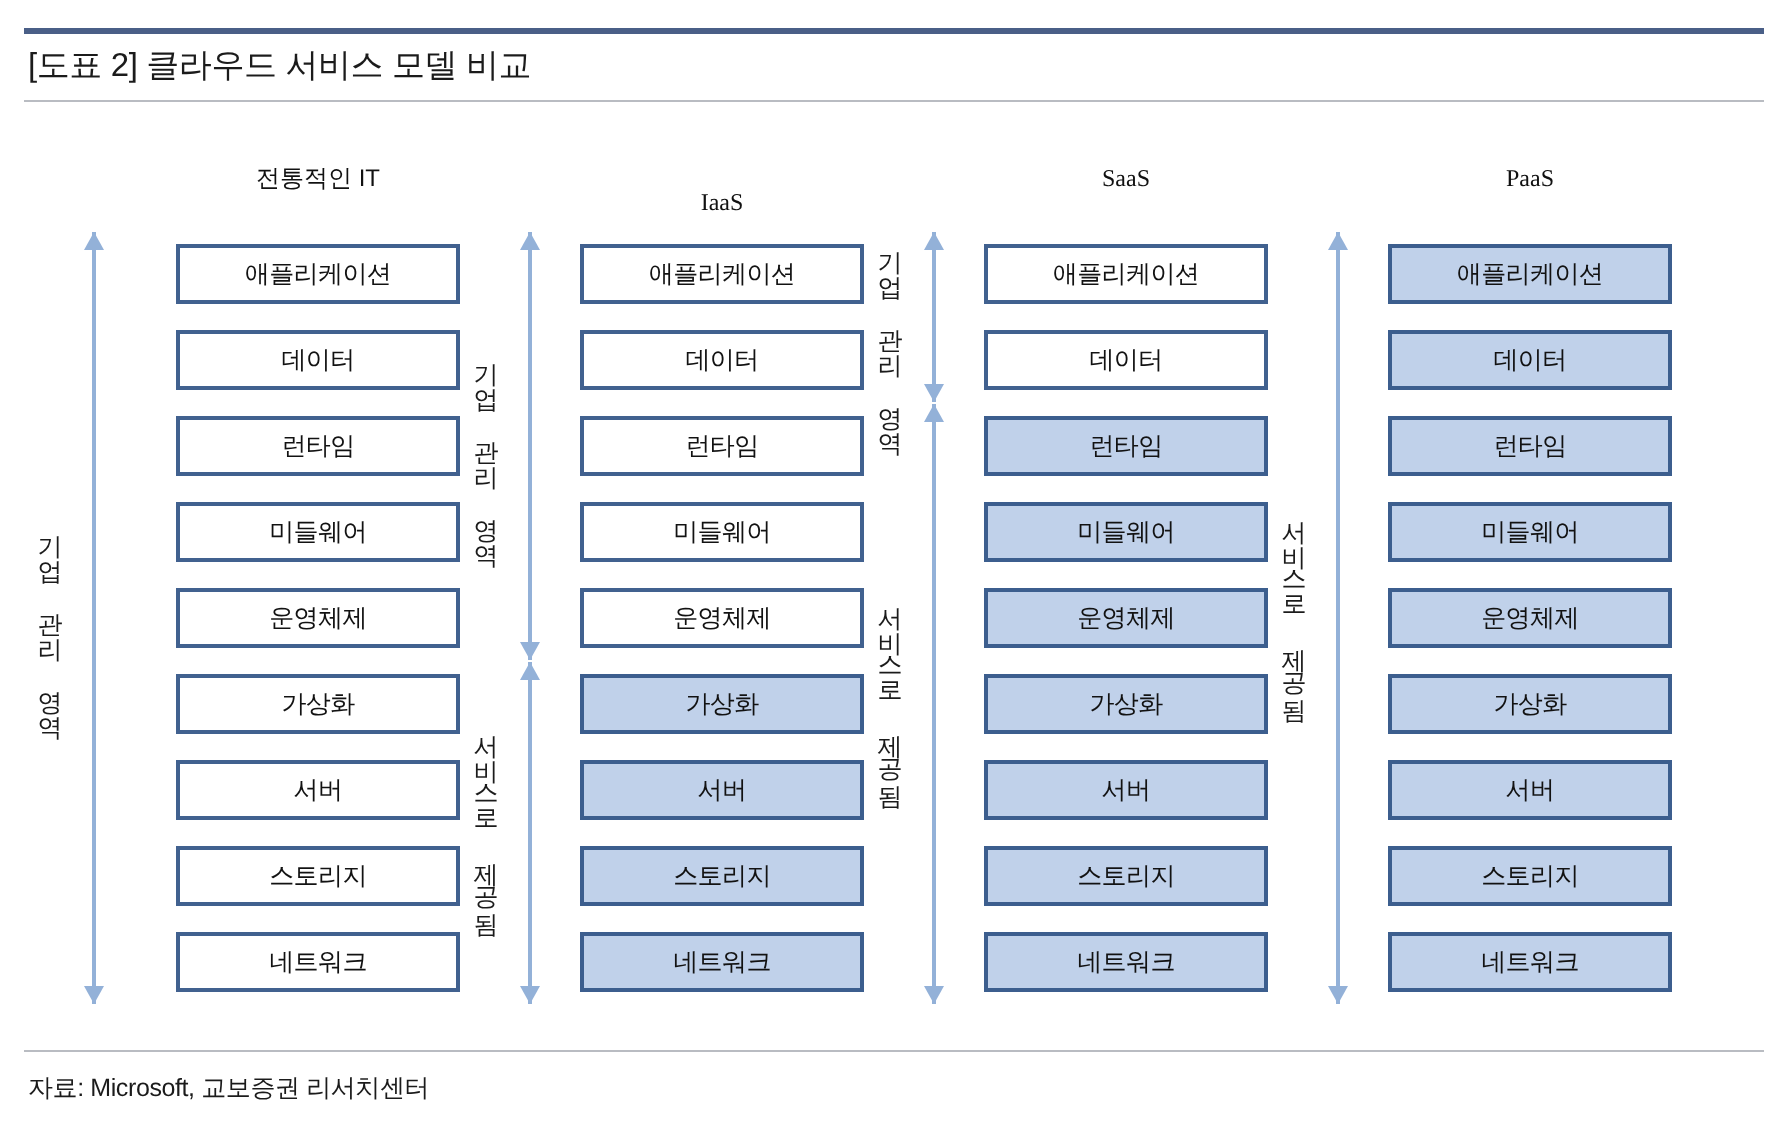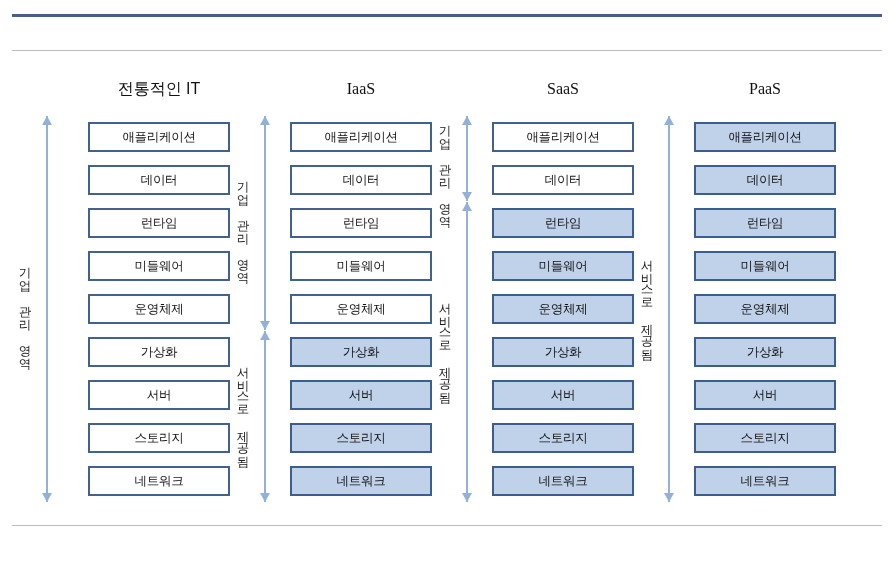--- a/index.html
+++ b/index.html
@@ -36,21 +36,21 @@
   }
   .fig-source{
     position:absolute;left:14px;top:536px;
     font-size:12.5px;line-height:17px;letter-spacing:-0.2px;
     color:#1b1b1b;white-space:nowrap;
   }
 
   
   .col-title{
     position:absolute;
-    font-size:16px;line-height:22px;
+    font-size:12px;line-height:22px;
     color:#111111;
     text-align:center;
     white-space:nowrap;
     font-family:"Liberation Serif","DejaVu Serif",serif;
   }
   .col-title.korean{
     font-family:"Liberation Sans","DejaVu Sans",sans-serif;
   }
 
   .cell{
@@ -98,40 +98,41 @@
     white-space:nowrap;
     text-align:center;
   }
 </style>
 </head>
 <body>
 
 <div id="figure">
 
   <div class="rule-top"></div>
+  <div class="fig-title">[도표 2] 클라우드 서비스 모델 비교</div>
   <div class="rule-under-title"></div>
 
   <div id="diagram">
       <div class="col-title korean" style="left: 88px; top: 78px; width: 142px;">전통적인 IT</div>
       <div class="cell" style="left: 88px; top: 122px; width: 142px; height: 30px;">애플리케이션</div>
       <div class="cell" style="left: 88px; top: 165px; width: 142px; height: 30px;">데이터</div>
       <div class="cell" style="left: 88px; top: 208px; width: 142px; height: 30px;">런타임</div>
       <div class="cell" style="left: 88px; top: 251px; width: 142px; height: 30px;">미들웨어</div>
       <div class="cell" style="left: 88px; top: 294px; width: 142px; height: 30px;">운영체제</div>
       <div class="cell" style="left: 88px; top: 337px; width: 142px; height: 30px;">가상화</div>
       <div class="cell" style="left: 88px; top: 380px; width: 142px; height: 30px;">서버</div>
       <div class="cell" style="left: 88px; top: 423px; width: 142px; height: 30px;">스토리지</div>
       <div class="cell" style="left: 88px; top: 466px; width: 142px; height: 30px;">네트워크</div>
       <div class="arrow" style="left: 40px; top: 116px; height: 386px;">
         <div class="shaft"></div>
         <div class="head-up"></div>
         <div class="head-dn"></div>
       </div>
       <div class="vlabel" style="left: 16px; top: 258px; width: 16px;">기업 관리 영역</div>
-      <div class="col-title" style="left: 290px; top: 78px; width: 142px;">IaaS</div>
+      <div class="col-title" style="left: 290px; top: 90px; width: 142px;">IaaS</div>
       <div class="cell" style="left: 290px; top: 122px; width: 142px; height: 30px;">애플리케이션</div>
       <div class="cell" style="left: 290px; top: 165px; width: 142px; height: 30px;">데이터</div>
       <div class="cell" style="left: 290px; top: 208px; width: 142px; height: 30px;">런타임</div>
       <div class="cell" style="left: 290px; top: 251px; width: 142px; height: 30px;">미들웨어</div>
       <div class="cell" style="left: 290px; top: 294px; width: 142px; height: 30px;">운영체제</div>
       <div class="cell filled" style="left: 290px; top: 337px; width: 142px; height: 30px;">가상화</div>
       <div class="cell filled" style="left: 290px; top: 380px; width: 142px; height: 30px;">서버</div>
       <div class="cell filled" style="left: 290px; top: 423px; width: 142px; height: 30px;">스토리지</div>
       <div class="cell filled" style="left: 290px; top: 466px; width: 142px; height: 30px;">네트워크</div>
       <div class="arrow" style="left: 258px; top: 116px; height: 214px;">
@@ -180,13 +181,14 @@
       <div class="cell filled" style="left: 694px; top: 466px; width: 142px; height: 30px;">네트워크</div>
       <div class="arrow" style="left: 662px; top: 116px; height: 386px;">
         <div class="shaft"></div>
         <div class="head-up"></div>
         <div class="head-dn"></div>
       </div>
       <div class="vlabel" style="left: 638px; top: 250.5px; width: 16px;">서비스로 제공됨</div>
     </div>
 
   <div class="rule-footer"></div>
+  <div class="fig-source">자료: Microsoft, 교보증권 리서치센터</div>
 </div>
 
 </body></html>

